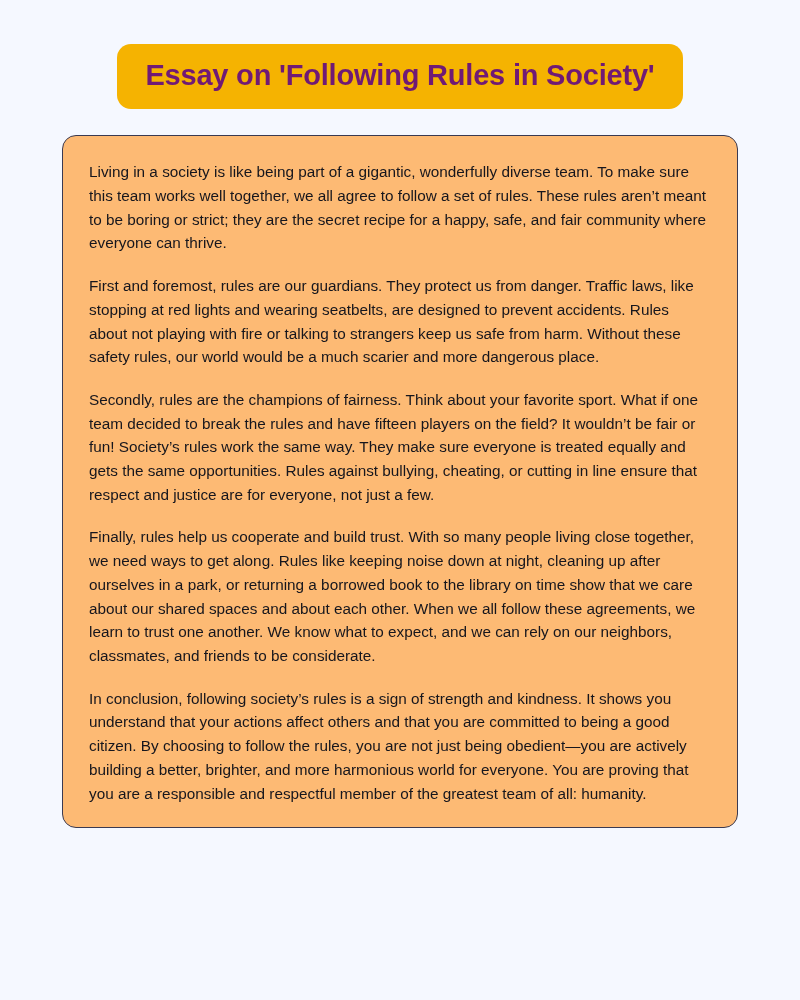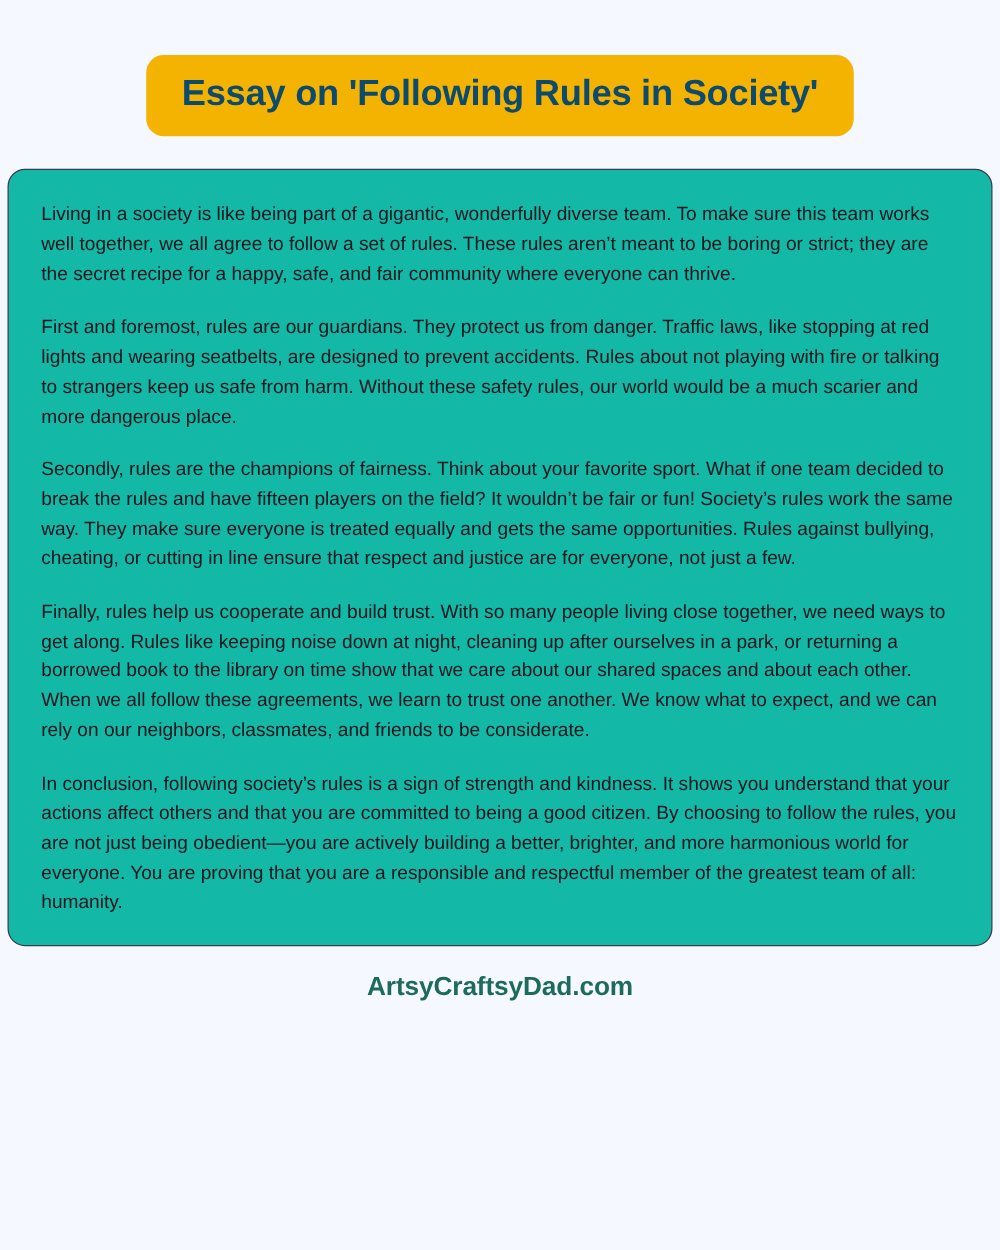--- a/index.html
+++ b/index.html
@@ -17,37 +17,37 @@
     box-sizing: border-box;
     width: 800px;
     height: 1000px;
     padding: 44px 54px 0 54px;
     display: flex;
     flex-direction: column;
     align-items: center;
   }
   .title-banner {
     background: #f5b301;
-    color: #0c4a6e;
+    color: #701a75;
     border-radius: 14px;
     padding: 15px 28px 17px 28px;
     font-size: 29px;
     font-weight: bold;
     letter-spacing: -0.2px;
     text-align: center;
     line-height: 1.15;
     box-sizing: border-box;
     max-width: 660px;
   }
   .essay-card {
     margin-top: 26px;
-    width: 788px;
+    width: 676px;
     flex: 0 0 auto;
     box-sizing: border-box;
-    background: #14b8a6;
+    background: #fdba74;
     border: 1.5px solid #3a3a52;
     border-radius: 14px;
     padding: 24px 26px 22px 26px;
   }
   .para {
     font-size: 15.3px;
     line-height: 1.55;
     color: #16161d;
     margin: 0 0 19px 0;
     text-align: left;
@@ -72,15 +72,14 @@
   <div class="title-banner">Essay on 'Following Rules in Society'</div>
 
   <div class="essay-card">
     <p class="para">Living in a society is like being part of a gigantic, wonderfully diverse team. To make sure this team works well together, we all agree to follow a set of rules. These rules aren’t meant to be boring or strict; they are the secret recipe for a happy, safe, and fair community where everyone can thrive.</p>
     <p class="para">First and foremost, rules are our guardians. They protect us from danger. Traffic laws, like stopping at red lights and wearing seatbelts, are designed to prevent accidents. Rules about not playing with fire or talking to strangers keep us safe from harm. Without these safety rules, our world would be a much scarier and more dangerous place.</p>
     <p class="para">Secondly, rules are the champions of fairness. Think about your favorite sport. What if one team decided to break the rules and have fifteen players on the field? It wouldn’t be fair or fun! Society’s rules work the same way. They make sure everyone is treated equally and gets the same opportunities. Rules against bullying, cheating, or cutting in line ensure that respect and justice are for everyone, not just a few.</p>
     <p class="para">Finally, rules help us cooperate and build trust. With so many people living close together, we need ways to get along. Rules like keeping noise down at night, cleaning up after ourselves in a park, or returning a borrowed book to the library on time show that we care about our shared spaces and about each other. When we all follow these agreements, we learn to trust one another. We know what to expect, and we can rely on our neighbors, classmates, and friends to be considerate.</p>
     <p class="para">In conclusion, following society’s rules is a sign of strength and kindness. It shows you understand that your actions affect others and that you are committed to being a good citizen. By choosing to follow the rules, you are not just being obedient—you are actively building a better, brighter, and more harmonious world for everyone. You are proving that you are a responsible and respectful member of the greatest team of all: humanity.</p>
   </div>
 
-  <div class="footer">ArtsyCraftsyDad.com</div>
 
 </div>
 
 </body></html>

